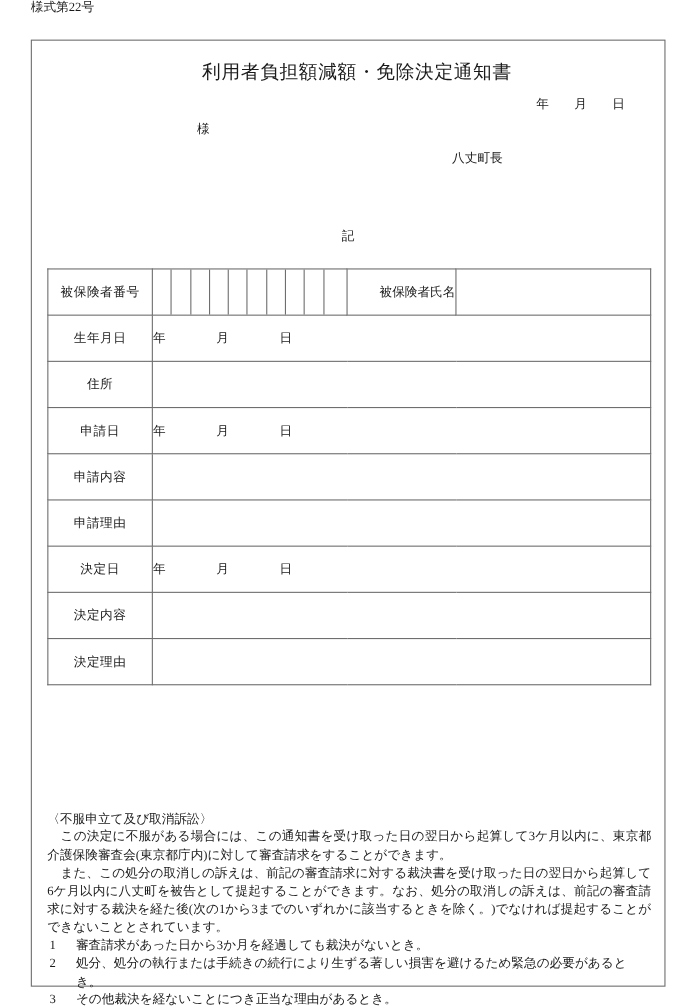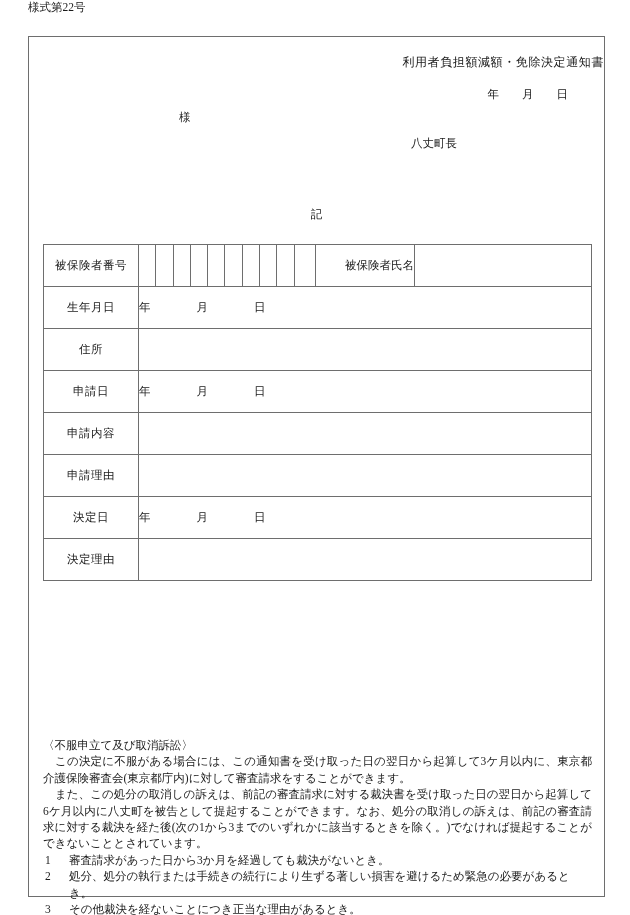--- a/index.html
+++ b/index.html
@@ -42,22 +42,22 @@
     width: 100%;
     height: 100%;
   }
 
   
   .doc-title {
     position: absolute;
     left: 16px;
     right: 0;
     top: 17px;
-    text-align: right;
-    font-size: 12px;
+    text-align: center;
+    font-size: 17px;
     letter-spacing: 0.6px;
     white-space: nowrap;
   }
 
   .date-line {
     position: absolute;
     right: 36px;
     top: 50px;
     font-size: 11.5px;
     white-space: pre;
@@ -249,20 +249,24 @@
           <td class="lbl">申請内容</td>
           <td class="val" colspan="3"></td>
         </tr>
         <tr>
           <td class="lbl">申請理由</td>
           <td class="val" colspan="3"></td>
         </tr>
         <tr>
           <td class="lbl">決定日</td>
           <td class="val" colspan="3">年　　　　月　　　　日</td>
+        </tr>
+        <tr>
+          <td class="lbl">決定内容</td>
+          <td class="val" colspan="3"></td>
         </tr>
         <tr>
           <td class="lbl">決定理由</td>
           <td class="val" colspan="3"></td>
         </tr>
       </tbody>
     </table>
 
 
     <div class="appeal">

